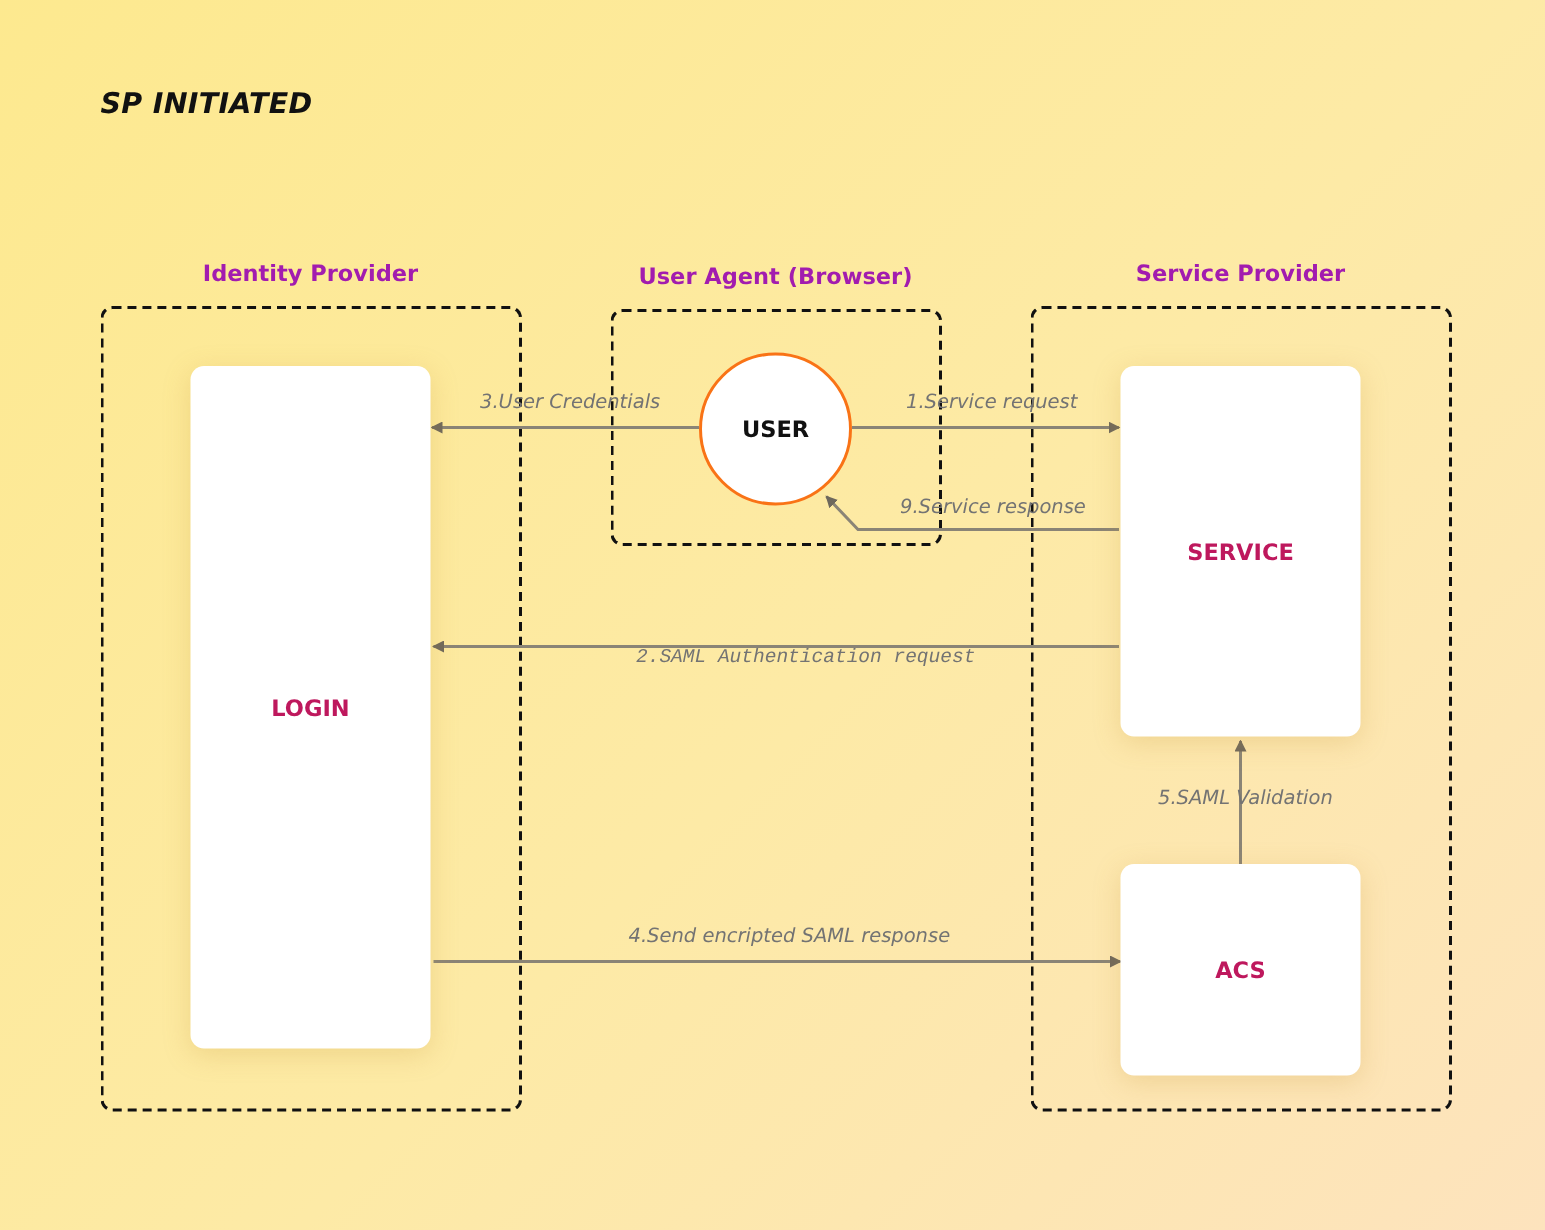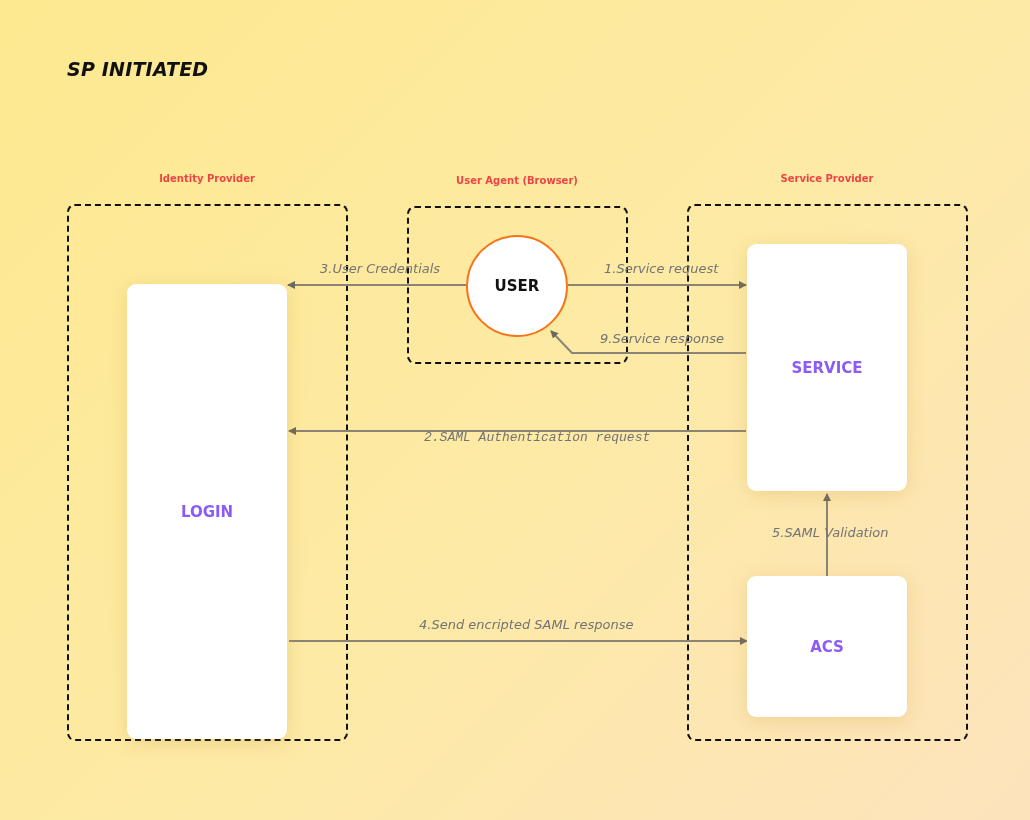--- a/index.html
+++ b/index.html
@@ -1,23 +1,23 @@
 <!DOCTYPE html>
 <html><head>
 <meta charset="utf-8">
 <style>
   html,body{margin:0;padding:0;}
   body{width:1030px;height:820px;position:relative;overflow:hidden;
     background:linear-gradient(135deg,#fde98f 0%,#fdeaa6 55%,#fde3bd 100%);
     font-family:"DejaVu Sans","Liberation Sans",sans-serif;color:#111;}
   .title{position:absolute;left:67px;top:58px;font-size:19px;font-style:italic;font-weight:bold;letter-spacing:0.2px;}
-  .group-label{position:absolute;font-size:10px;font-weight:bold;color:#ef4444;text-align:center;}
+  .group-label{position:absolute;font-size:15px;font-weight:bold;color:#a21caf;text-align:center;}
   .group{position:absolute;border:2px dashed #111;border-radius:8px;box-sizing:border-box;}
   .node{position:absolute;background:#fff;border-radius:9px;box-shadow:0 4px 18px rgba(200,150,60,0.25);
-    display:flex;align-items:center;justify-content:center;font-weight:bold;font-size:15px;color:#8b5cf6;}
+    display:flex;align-items:center;justify-content:center;font-weight:bold;font-size:15px;color:#be185d;}
   .user{position:absolute;left:466px;top:235px;width:102px;height:102px;border-radius:50%;background:#fff;
     border:2px solid #f97316;box-sizing:border-box;display:flex;align-items:center;justify-content:center;
     font-weight:bold;font-size:15px;}
   .elabel{position:absolute;font-size:13px;font-style:italic;color:#737373;white-space:nowrap;}
   svg.edges{position:absolute;left:0;top:0;}
 </style>
 </head>
 <body>
 
 <div class="title">SP INITIATED</div>
@@ -37,21 +37,21 @@
     </marker>
   </defs>
   <line x1="568" y1="285" x2="746" y2="285" stroke="#8a8476" stroke-width="2" marker-end="url(#ah)"></line>
   <line x1="746" y1="431" x2="289" y2="431" stroke="#8a8476" stroke-width="2" marker-end="url(#ah)"></line>
   <line x1="466" y1="285" x2="288" y2="285" stroke="#8a8476" stroke-width="2" marker-end="url(#ah)"></line>
   <line x1="289" y1="641" x2="747" y2="641" stroke="#8a8476" stroke-width="2" marker-end="url(#ah)"></line>
   <line x1="827" y1="576" x2="827" y2="494" stroke="#8a8476" stroke-width="2" marker-end="url(#ah)"></line>
   <polyline points="746,353 572,353 551,331" fill="none" stroke="#8a8476" stroke-width="2" marker-end="url(#ah)"></polyline>
 </svg>
 
-<div class="node" style="left:127px;top:244px;width:160px;height:455px;margin-top:40px;">
+<div class="node" style="left:127px;top:244px;width:160px;height:455px;">
     <span>LOGIN</span>
   </div>
 <div class="node" style="left:747px;top:244px;width:160px;height:247px;">
     <span>SERVICE</span>
   </div>
 <div class="node" style="left:747px;top:576px;width:160px;height:141px;">
     <span>ACS</span>
   </div>
 <div class="user">
     <span>USER</span>

